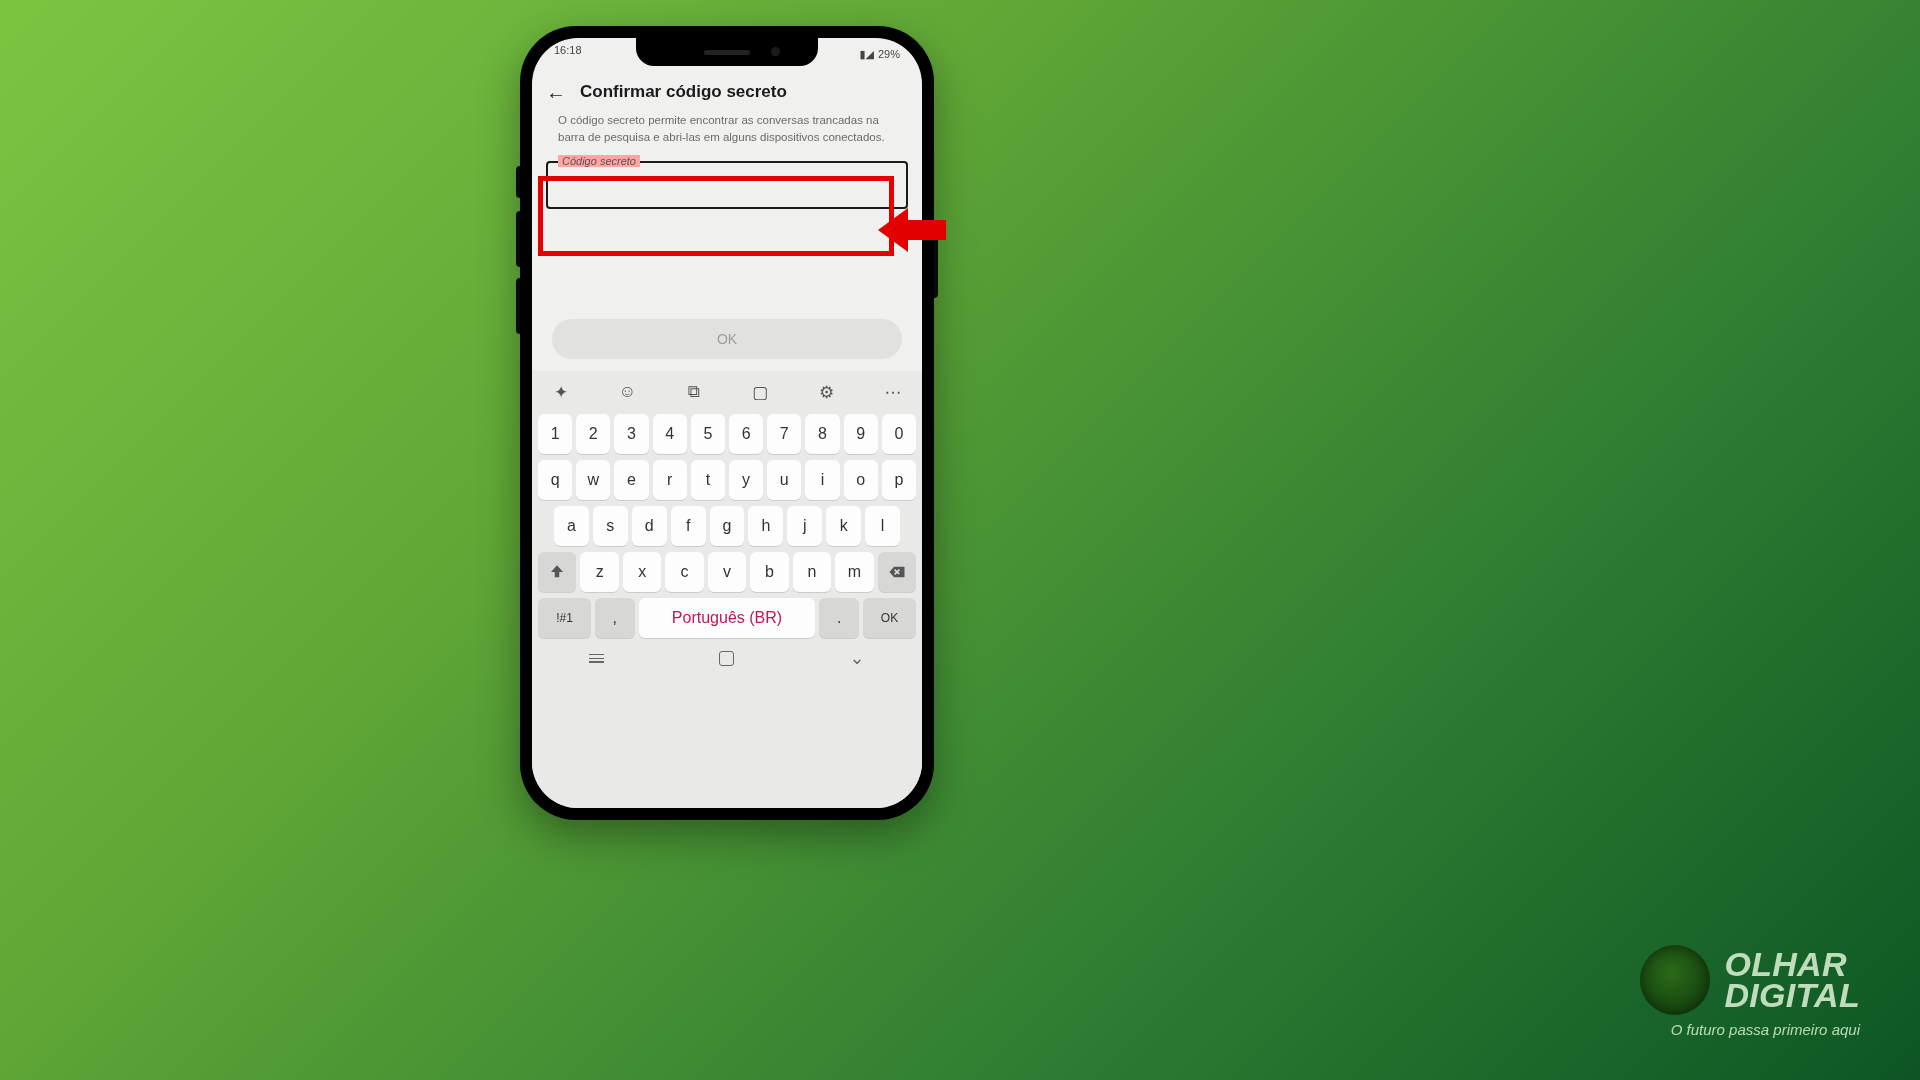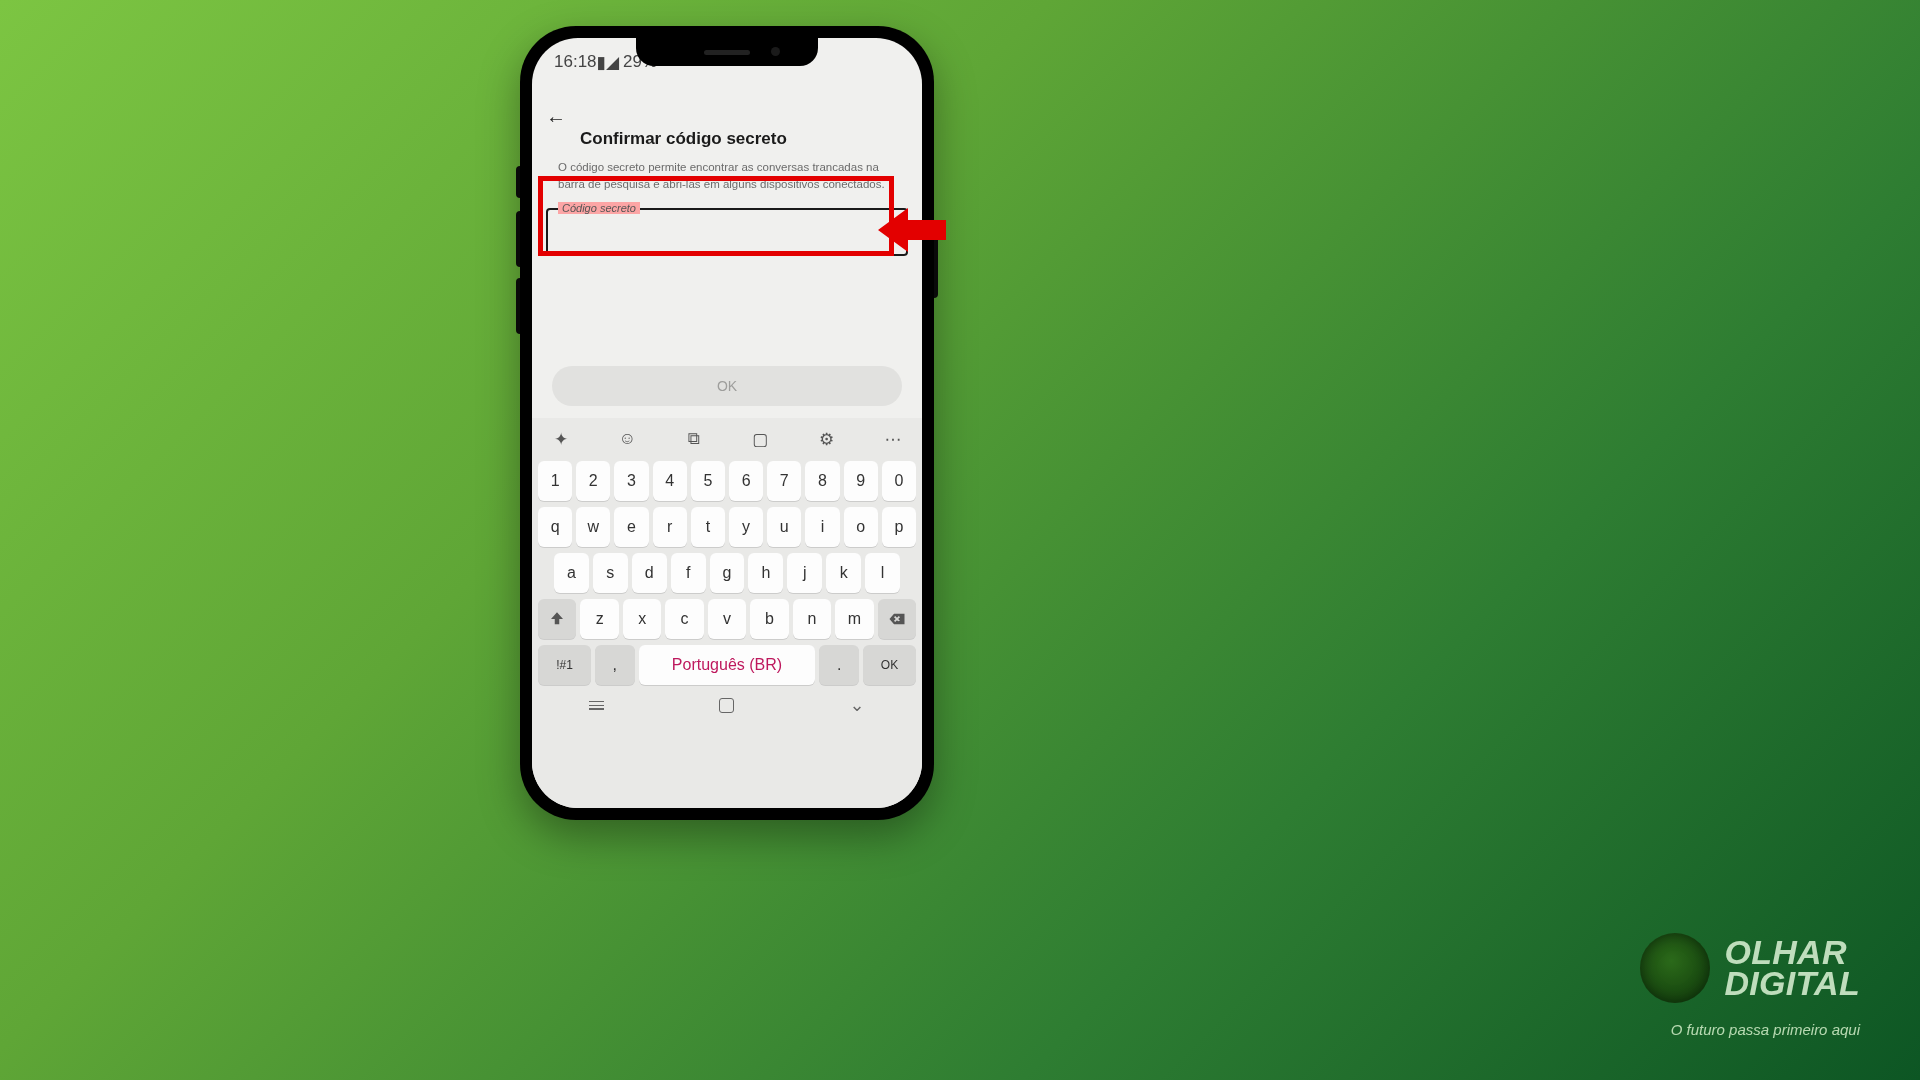--- a/index.html
+++ b/index.html
@@ -8,26 +8,26 @@
   .phone{position:absolute;left:520px;top:26px;width:390px;height:770px;background:#000;border-radius:56px;padding:12px;box-shadow:0 16px 40px rgba(0,0,0,.35);}
   .phone-side{position:absolute;background:#0a0a0a;}
   .btn-vol1{left:-4px;top:140px;width:4px;height:32px;border-radius:4px 0 0 4px;}
   .btn-vol2{left:-4px;top:185px;width:4px;height:56px;border-radius:4px 0 0 4px;}
   .btn-vol3{left:-4px;top:252px;width:4px;height:56px;border-radius:4px 0 0 4px;}
   .btn-pwr{right:-4px;top:200px;width:4px;height:72px;border-radius:0 4px 4px 0;}
   .screen{width:100%;height:100%;background:#f0f0ee;border-radius:46px;overflow:hidden;position:relative;}
   .notch{position:absolute;top:0;left:50%;transform:translateX(-50%);width:182px;height:28px;background:#000;border-radius:0 0 18px 18px;z-index:20;display:flex;align-items:center;justify-content:center;gap:50px;}
   .speaker{width:46px;height:5px;background:#222;border-radius:3px;}
   .cam{width:9px;height:9px;border-radius:50%;background:#1a1a1a;position:absolute;right:38px;top:9px;}
-  .status{position:absolute;top:14px;left:0;right:0;height:20px;font-size:17px;color:#444;display:flex;justify-content:flex-start;padding:0 22px;z-index:15;font-weight:500;}
+  .status{position:absolute;top:6px;left:0;right:0;height:20px;font-size:11px;color:#444;display:flex;justify-content:space-between;padding:0 22px;z-index:15;font-weight:500;}
   .status .r{display:flex;align-items:center;gap:4px;}
   .app{position:absolute;inset:0;padding-top:36px;display:flex;flex-direction:column;}
   .appbar{display:flex;align-items:center;gap:14px;padding:8px 14px 10px;}
   .back{font-size:20px;color:#222;line-height:1;}
-  .title{font-size:17px;font-weight:600;color:#1a1a1a;margin-top:47px;}
+  .title{font-size:17px;font-weight:600;color:#1a1a1a;}
   .desc{font-size:11.5px;line-height:1.45;color:#6b6b6b;text-align:left;padding:0 26px 10px;}
   .field-wrap{margin:6px 14px 0;border:2px solid #1a1a1a;border-radius:4px;height:44px;position:relative;}
   .field-label{position:absolute;top:-8px;left:10px;background:#fca5a5;padding:0 4px;font-size:11px;color:#555;font-style:italic;}
   .highlight{position:absolute;border:5px solid #e30000;pointer-events:none;z-index:30;}
   .hl-box{left:6px;top:138px;width:346px;height:70px;}
   .arrow{position:absolute;z-index:40;}
   .arrow svg{display:block;}
   .okbtn{margin:110px 20px 0;height:40px;border-radius:22px;background:#e1e1df;color:#9e9e9c;display:flex;align-items:center;justify-content:center;font-size:14px;font-weight:500;}
   
   .kb{margin-top:12px;background:#e9e9e7;flex:1;display:flex;flex-direction:column;padding-bottom:4px;}
@@ -44,21 +44,21 @@
   .row2{padding-left:22px;padding-right:22px;}
   .navbar{display:flex;justify-content:space-around;align-items:center;height:34px;color:#666;font-size:18px;}
   .navbar .sq{width:13px;height:13px;border:1.6px solid #666;border-radius:3px;}
   .navbar .lines{display:flex;flex-direction:column;gap:2.2px;}
   .navbar .lines i{display:block;width:15px;height:1.6px;background:#666;}
   
   .logo{position:absolute;right:60px;bottom:42px;color:#d7efd1;opacity:.88;text-align:left;}
   .logo-row{display:flex;align-items:center;gap:14px;}
   .logo-mark{width:70px;height:70px;border-radius:50%;background:radial-gradient(circle at 45% 40%,#2e6b18 0%,#1b4a0e 55%,#0d2f07 100%);box-shadow:inset 0 0 14px rgba(0,0,0,.5);}
   .logo-text{font-weight:800;font-style:italic;line-height:.92;font-size:34px;letter-spacing:.3px;}
-  .tag{font-size:15px;font-style:italic;color:#cdeac4;margin-top:18px;text-align:right;}
+  .tag{font-size:15px;font-style:italic;color:#cdeac4;margin-top:6px;text-align:right;}
 </style>
 </head>
 <body>
 
 <div class="bg">
 
   <div class="phone">
     <div class="phone-side btn-vol1"></div>
     <div class="phone-side btn-vol2"></div>
     <div class="phone-side btn-vol3"></div>

